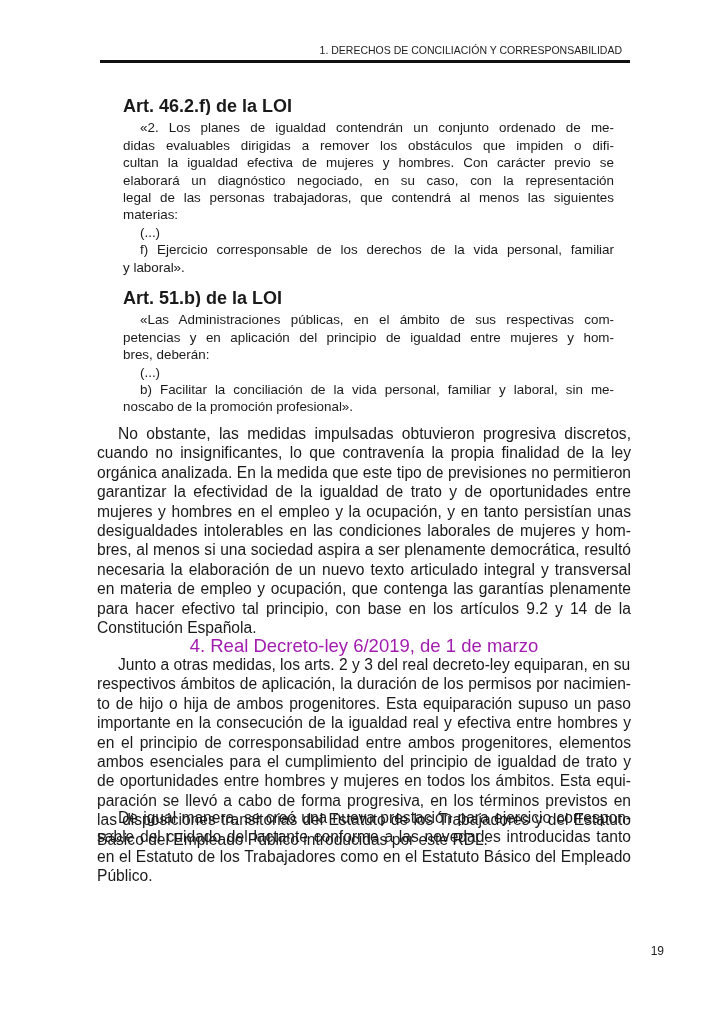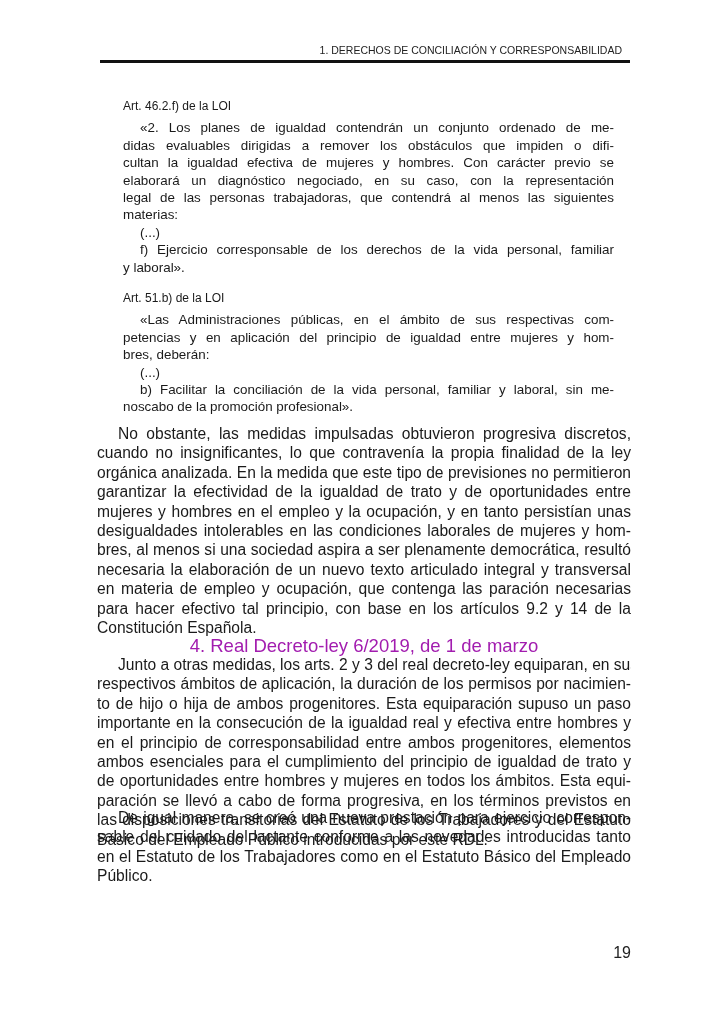--- a/index.html
+++ b/index.html
@@ -46,22 +46,22 @@
     .line.last {
       text-align-last: left;
     }
     .quote {
       left: 123px;
       width: 491px;
       font-size: 13.4px;
       line-height: 17.4px;
     }
     .quote .heading {
-      font-weight: normal;
-      font-size: 12px;
+      font-weight: bold;
+      font-size: 18px;
       margin-bottom: 4px;
       text-align: left;
       text-align-last: left;
     }
     .indent {
       padding-left: 17px;
     }
     .body-text {
       left: 97px;
       width: 534px;
@@ -76,25 +76,25 @@
       left: 97px;
       width: 534px;
       top: 635px;
       text-align: center;
       font-weight: normal;
       font-size: 18.5px;
       color: #a21caf;
     }
     .page-number {
       position: absolute;
-      left: 590px;
+      left: 623px;
       width: 41px;
       top: 944px;
       text-align: right;
-      font-size: 16px;
+      font-size: 12px;
       color: #222;
     }
   </style>
 </head>
 <body>
 
 <div class="running-head">1. DERECHOS DE CONCILIACIÓN Y CORRESPONSABILIDAD</div>
 <div class="head-rule"></div>
 
 <div class="block quote" style="top:98px;">
@@ -122,21 +122,21 @@
 
 <div class="block body-text" style="top:424px;">
   <span class="line indent">No obstante, las medidas impulsadas obtuvieron progresiva discretos,</span>
   <span class="line">cuando no insignificantes, lo que contravenía la propia finalidad de la ley</span>
   <span class="line">orgánica analizada. En la medida que este tipo de previsiones no permitieron</span>
   <span class="line">garantizar la efectividad de la igualdad de trato y de oportunidades entre</span>
   <span class="line">mujeres y hombres en el empleo y la ocupación, y en tanto persistían unas</span>
   <span class="line">desigualdades intolerables en las condiciones laborales de mujeres y hom-</span>
   <span class="line">bres, al menos si una sociedad aspira a ser plenamente democrática, resultó</span>
   <span class="line">necesaria la elaboración de un nuevo texto articulado integral y transversal</span>
-  <span class="line">en materia de empleo y ocupación, que contenga las paración necesarias</span>
+  <span class="line">en materia de empleo y ocupación, que contenga las garantías plenamente</span>
   <span class="line">para hacer efectivo tal principio, con base en los artículos 9.2 y 14 de la</span>
   <span class="line last">Constitución Española.</span>
 </div>
 
 <div class="section-title">4. Real Decreto-ley 6/2019, de 1 de marzo</div>
 
 <div class="block body-text" style="top:655px;">
   <span class="line indent">Junto a otras medidas, los arts. 2 y 3 del real decreto-ley equiparan, en sus</span>
   <span class="line">respectivos ámbitos de aplicación, la duración de los permisos por nacimien-</span>
   <span class="line">to de hijo o hija de ambos progenitores. Esta equiparación supuso un paso</span>

